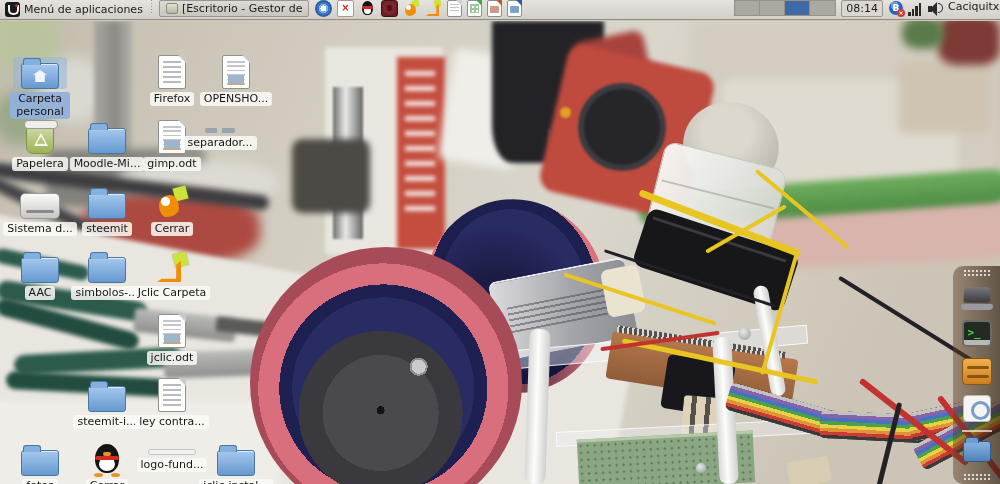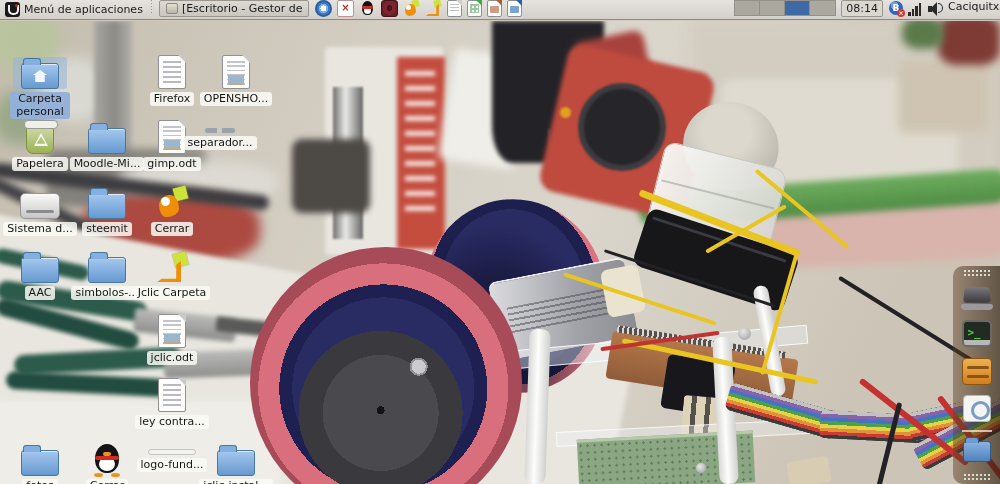--- a/index.html
+++ b/index.html
@@ -450,20 +450,26 @@
     <div class="lbl">Jclic Carpeta</div>
   </div>
 
   <div class="dicon" style="left:140px;top:316px">
     <div class="igw">
         <div class="i-doc i-docimg"></div>
       </div>
     <div class="lbl">jclic.odt</div>
   </div>
 
+  <div class="dicon" style="left:75px;top:380px">
+    <div class="igw">
+        <div class="i-folder"></div>
+      </div>
+    <div class="lbl">steemit-i...</div>
+  </div>
   <div class="dicon" style="left:140px;top:380px">
     <div class="igw">
         <div class="i-doc"></div>
       </div>
     <div class="lbl">ley contra...</div>
   </div>
 
   <div class="dicon" style="left:8px;top:444px">
     <div class="igw">
         <div class="i-folder"></div>

